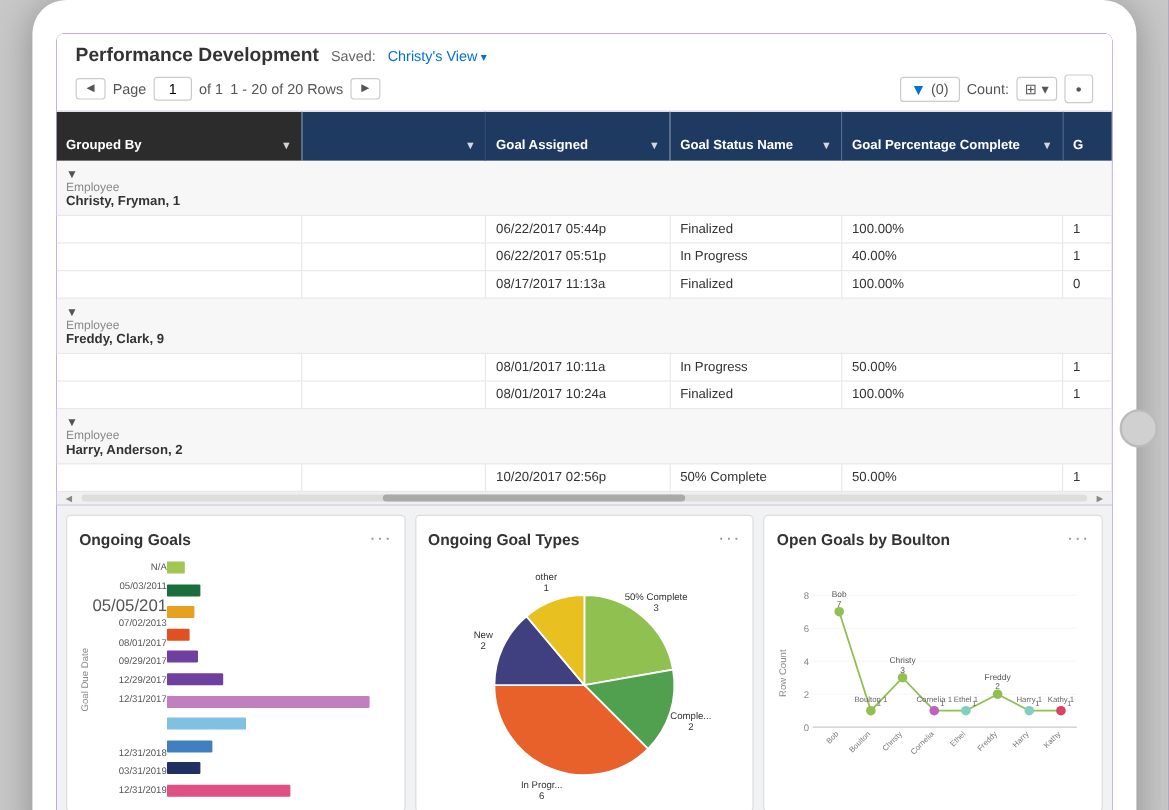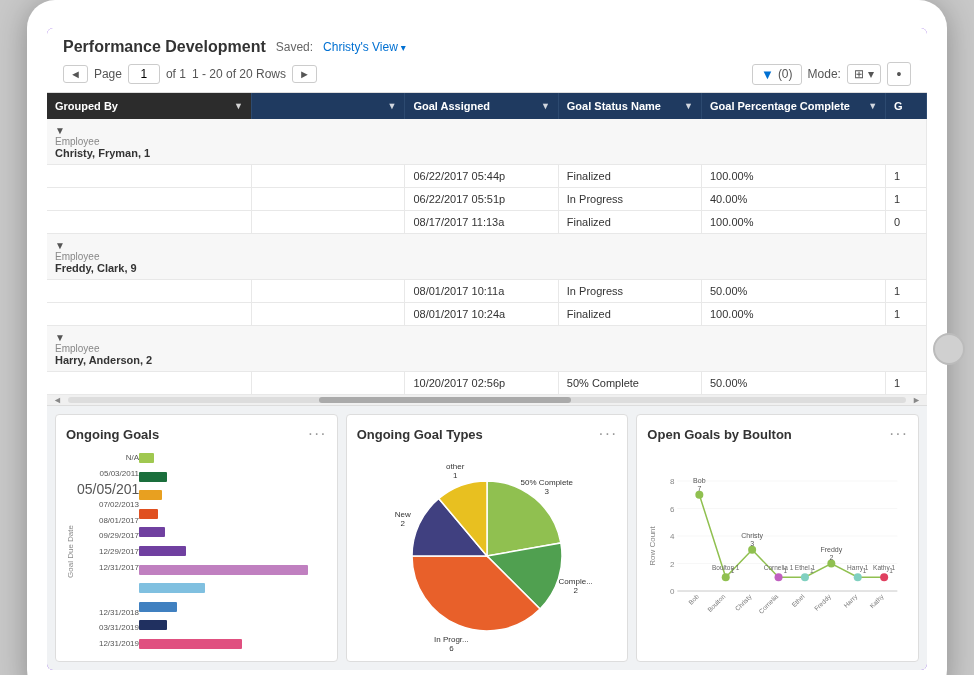--- a/index.html
+++ b/index.html
@@ -155,20 +155,21 @@
       overflow: hidden;
     }
     .data-table thead tr th.grouped-col {
       background: #2c2c2c;
       width: 200px;
     }
     .col-header-inner {
       display: flex;
       align-items: center;
       justify-content: space-between;
+      margin-top: 15px;
     }
     .col-sort-icon { font-size: 9px; opacity: 0.8; }
     .data-table tbody tr td {
       border-bottom: 1px solid #e8e8e8;
       border-right: 1px solid #e8e8e8;
       padding: 5px 8px;
       font-size: 11px;
       color: #333;
       vertical-align: middle;
     }
@@ -293,21 +294,21 @@
         <span class="page-label">Page</span>
         <input class="page-input" type="text" value="1" style="">
         <span class="page-info">of 1</span>
         <span class="page-info">1 - 20 of 20 Rows</span>
         <button class="nav-btn">►</button>
         <div class="toolbar-spacer"></div>
         <button class="filter-btn">
           <span class="filter-icon">▼</span>
           <span>(0)</span>
         </button>
-        <span class="mode-label">Mode:</span>
+        <span class="mode-label">Count:</span>
         <button class="mode-btn">
           <span>⊞</span>
           <span>▾</span>
         </button>
         <div class="dot-menu">•</div>
       </div>
     </div>
 
     <div class="data-table-wrapper">
       <table class="data-table">

